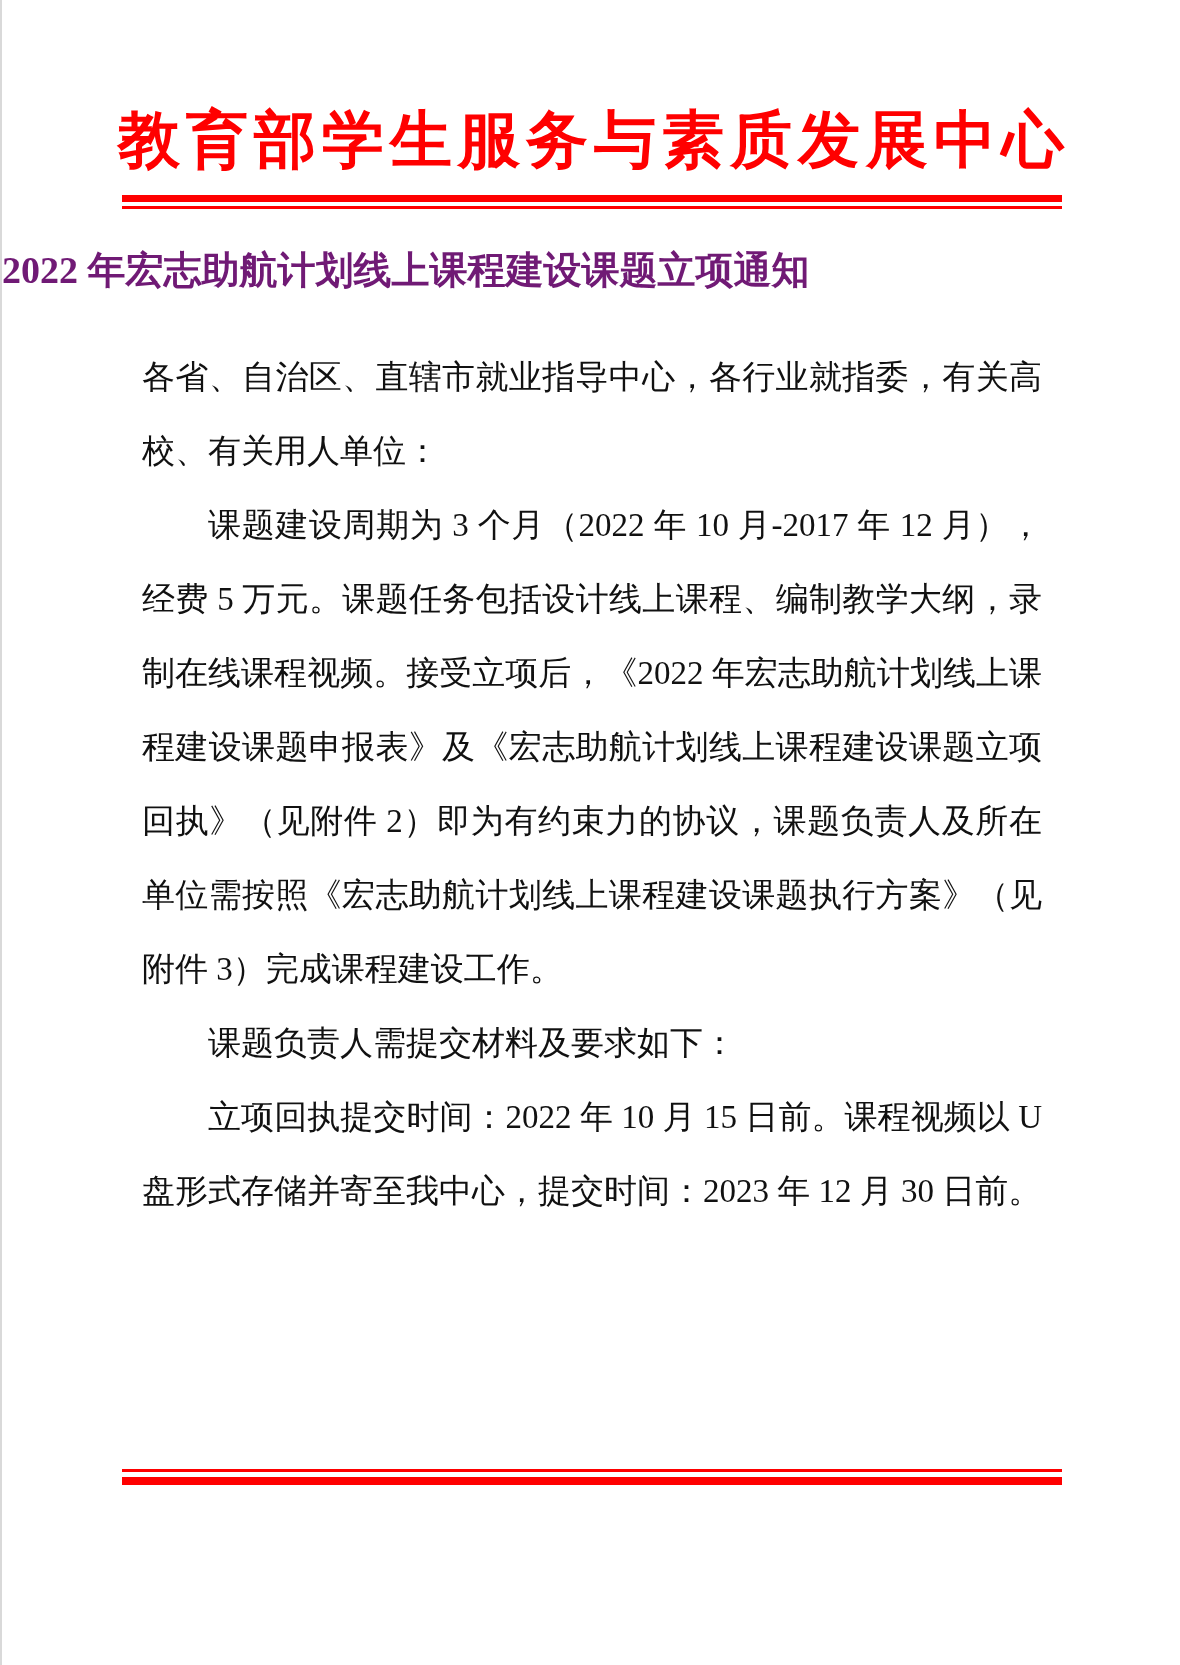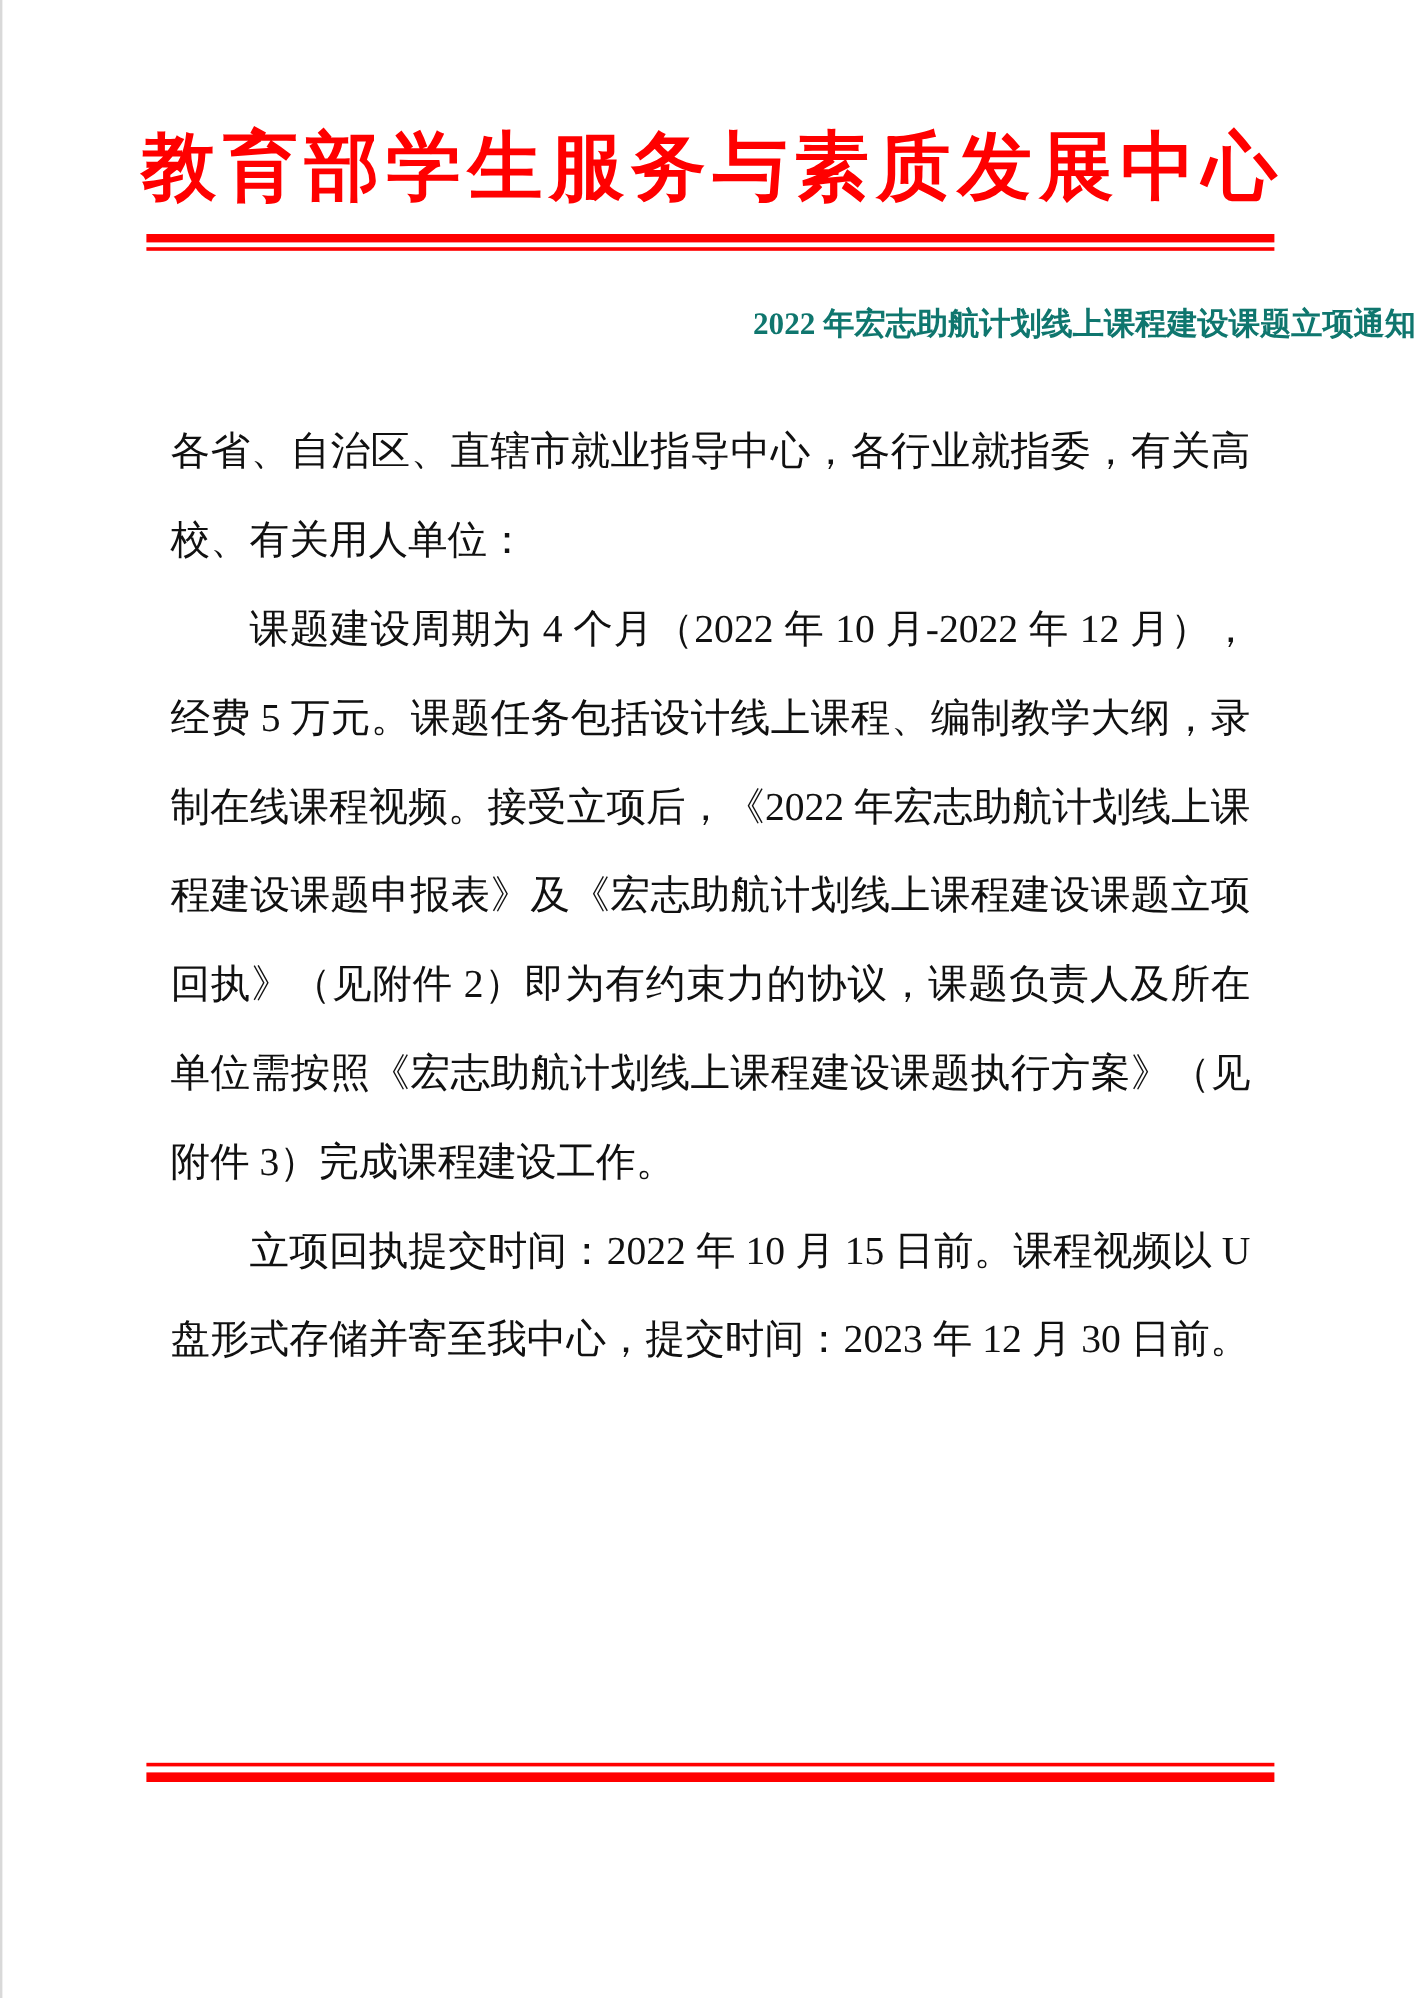--- a/index.html
+++ b/index.html
@@ -38,23 +38,23 @@
   }
   .rule-top-thick  { top: 195px;  height: 7px; }
   .rule-top-thin   { top: 206px;  height: 3px; }
   .rule-bot-thin   { top: 1469px; height: 3px; }
   .rule-bot-thick  { top: 1477px; height: 8px; }
   .doc-title {
     position: absolute;
     top: 246px;
     left: 0;
     width: 100%;
-    text-align: right;
-    color: #0f766e;
-    font-size: 26px;
+    text-align: left;
+    color: #701a75;
+    font-size: 38px;
     font-weight: bold;
     line-height: 48px;
     white-space: nowrap;
   }
   .doc-body {
     position: absolute;
     top: 340px;
     left: 140px;
     width: 900px;
     color: #111111;
@@ -72,20 +72,21 @@
 
   <div class="org-header">教育部学生服务与素质发展中心</div>
 
   <div class="rule rule-top-thick"></div>
   <div class="rule rule-top-thin"></div>
 
   <div class="doc-title">2022 年宏志助航计划线上课程建设课题立项通知</div>
 
   <div class="doc-body">
     <p class="no-indent">各省、自治区、直辖市就业指导中心，各行业就指委，有关高校、有关用人单位：</p>
-    <p>课题建设周期为 4 个月（2022 年 10 月-2022 年 12 月），经费 5 万元。课题任务包括设计线上课程、编制教学大纲，录制在线课程视频。接受立项后，《2022 年宏志助航计划线上课程建设课题申报表》及《宏志助航计划线上课程建设课题立项回执》（见附件 2）即为有约束力的协议，课题负责人及所在单位需按照《宏志助航计划线上课程建设课题执行方案》（见附件 3）完成课程建设工作。</p>
+    <p>课题建设周期为 3 个月（2022 年 10 月-2017 年 12 月），经费 5 万元。课题任务包括设计线上课程、编制教学大纲，录制在线课程视频。接受立项后，《2022 年宏志助航计划线上课程建设课题申报表》及《宏志助航计划线上课程建设课题立项回执》（见附件 2）即为有约束力的协议，课题负责人及所在单位需按照《宏志助航计划线上课程建设课题执行方案》（见附件 3）完成课程建设工作。</p>
+    <p>课题负责人需提交材料及要求如下：</p>
     <p>立项回执提交时间：2022 年 10 月 15 日前。课程视频以 U 盘形式存储并寄至我中心，提交时间：2023 年 12 月 30 日前。</p>
   </div>
 
   <div class="rule rule-bot-thin"></div>
   <div class="rule rule-bot-thick"></div>
 
 </div>
 
 </body></html>

